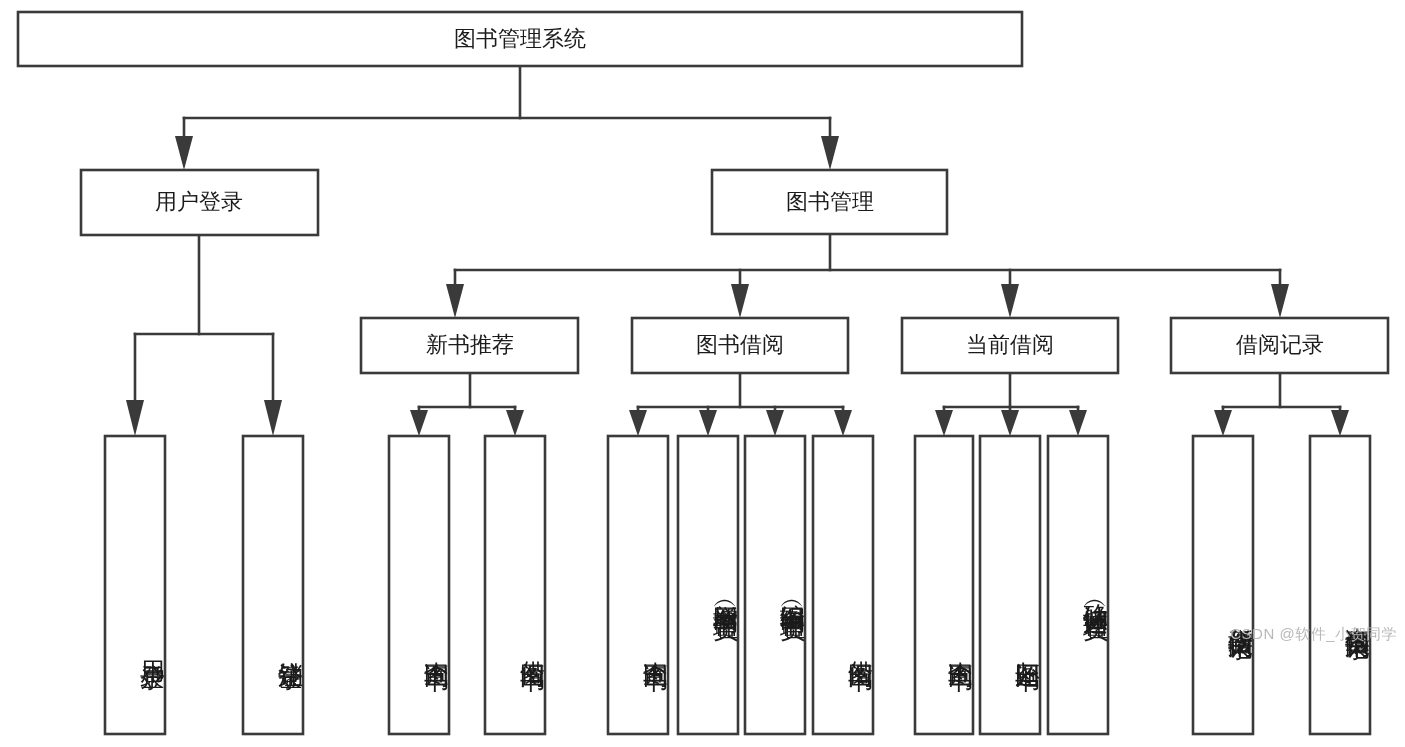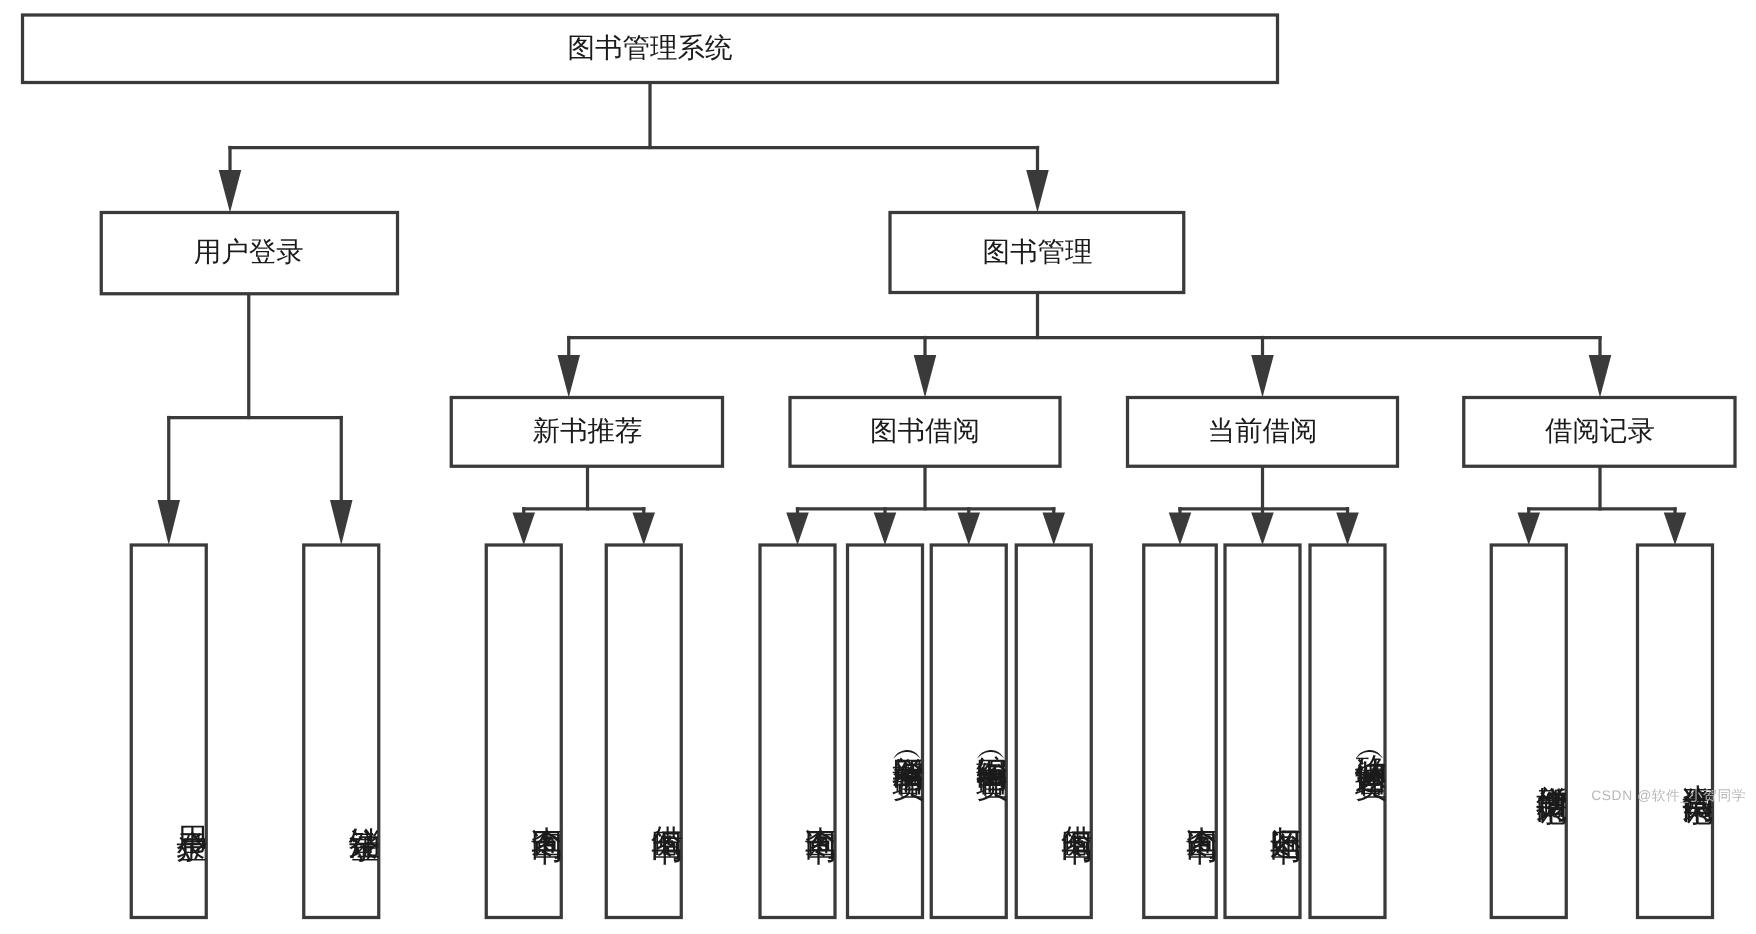--- a/index.html
+++ b/index.html
@@ -63,21 +63,21 @@
     align-items: flex-start;
     justify-content: center;
     pointer-events: none;
     user-select: none;
   }
   .watermark {
     position: absolute;
     right: 8px;
     bottom: 4px;
     font-family: "Liberation Sans", "DejaVu Sans", sans-serif;
-    font-size: 11px;
+    font-size: 15px;
     color: #b9b9b9;
     letter-spacing: 0.5px;
     white-space: nowrap;
   }
 </style>
 </head>
 <body>
 
 <div id="diagram-root">
 

